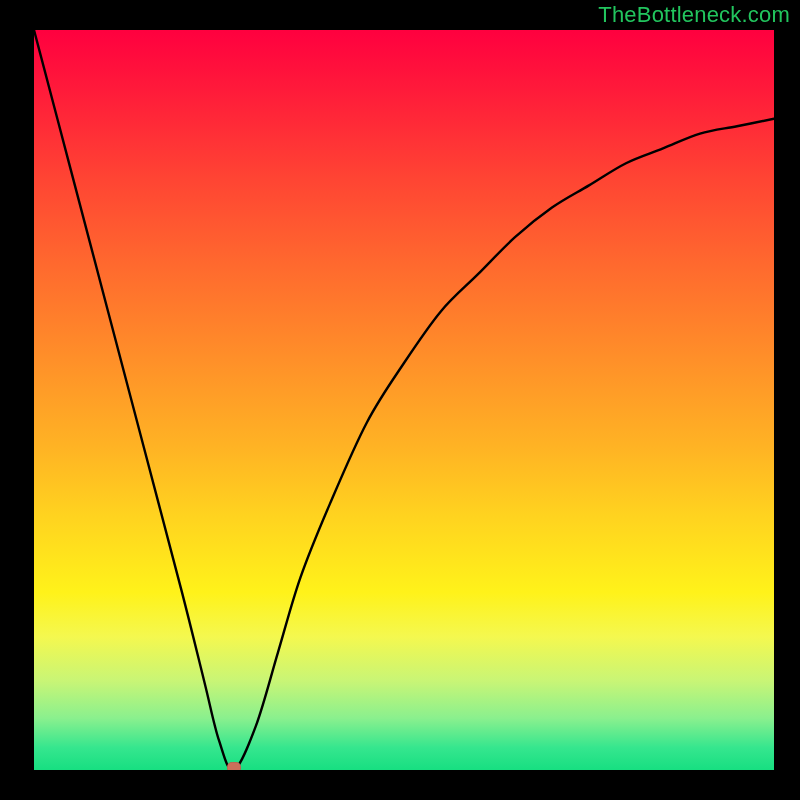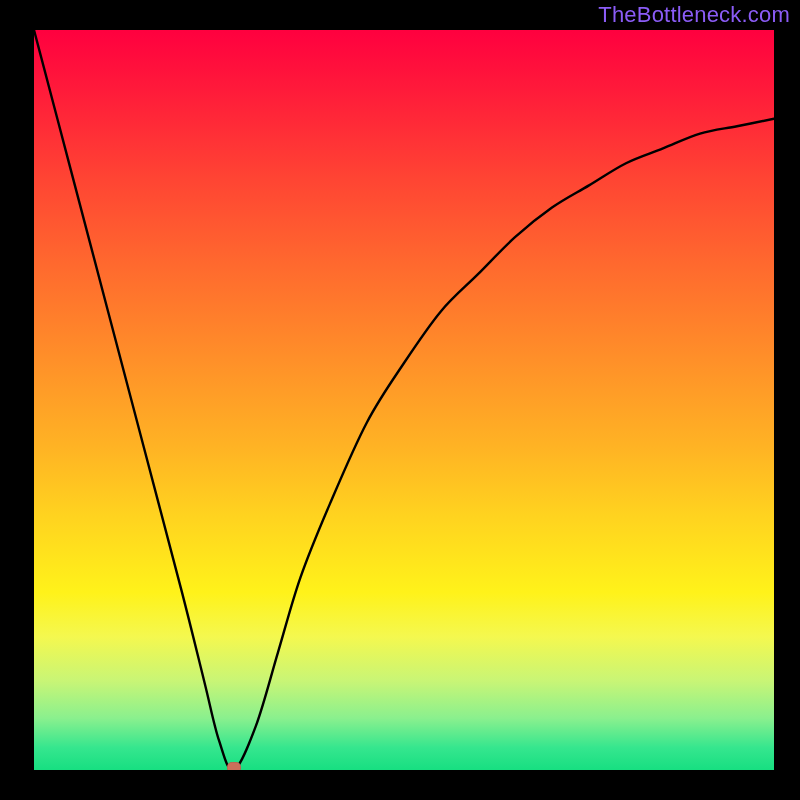--- a/index.html
+++ b/index.html
@@ -14,21 +14,21 @@
   .frame {
     position: relative;
     width: 800px;
     height: 800px;
     background: #000;
   }
   .watermark {
     position: absolute;
     top: 2px;
     right: 10px;
-    color: #8b5cf6;
+    color: #22c55e;
     font-size: 22px;
     font-weight: 400;
     letter-spacing: 0.2px;
     z-index: 10;
   }
   .plot-area {
     position: absolute;
     left: 34px;
     top: 30px;
     width: 740px;

